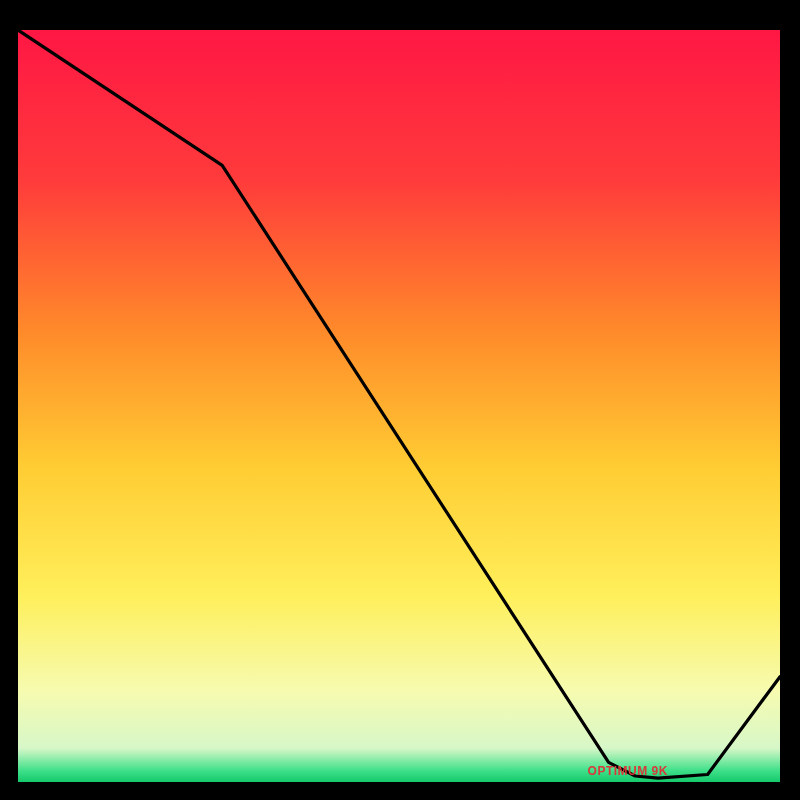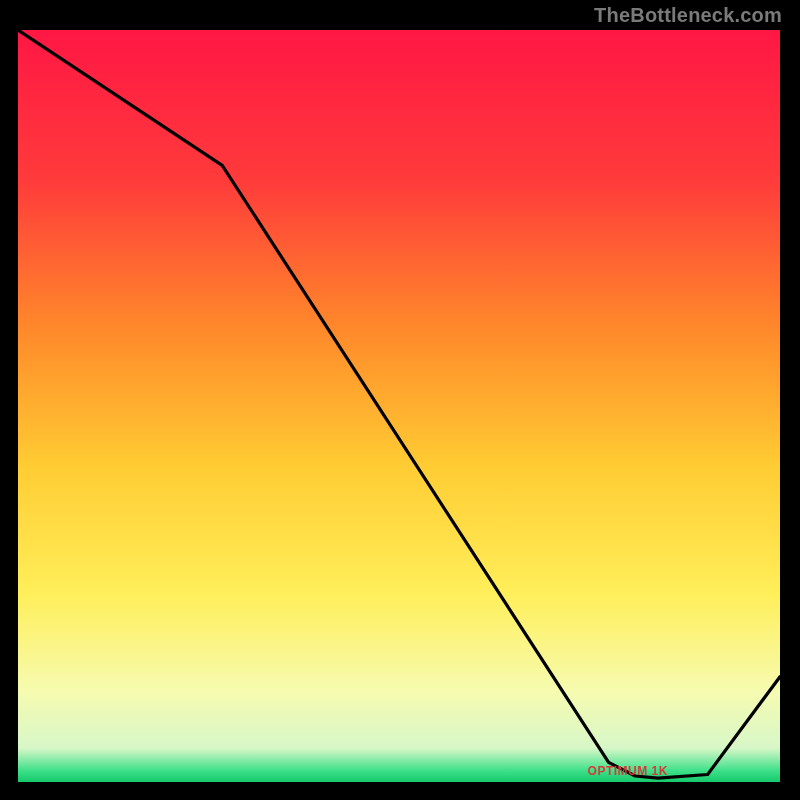--- a/index.html
+++ b/index.html
@@ -41,35 +41,34 @@
     font-size: 12px;
     font-weight: 700;
     letter-spacing: 0.5px;
     white-space: nowrap;
   }
 </style>
 </head>
 <body>
 
 <div class="stage">
-  <div class="attribution">TheBottleneck.com</div>
 
   <div class="plot">
     <svg id="chart-svg" xmlns="http://www.w3.org/2000/svg" preserveAspectRatio="none" width="762" height="752" viewBox="0 0 762 752">
       <defs>
         <linearGradient id="bgGrad" x1="0" y1="0" x2="0" y2="1">
             <stop offset="0%" stop-color="#ff1744"></stop>
             <stop offset="20%" stop-color="#ff3b3b"></stop>
             <stop offset="40%" stop-color="#ff8a2a"></stop>
             <stop offset="57.99999999999999%" stop-color="#ffcc33"></stop>
             <stop offset="75%" stop-color="#ffef5a"></stop>
             <stop offset="88%" stop-color="#f6fbb0"></stop>
             <stop offset="95.5%" stop-color="#d7f7c8"></stop>
             <stop offset="98.5%" stop-color="#3ee089"></stop>
             <stop offset="100%" stop-color="#15c96b"></stop>
           </linearGradient>
       </defs>
       <rect id="grad-rect" x="0" y="0" fill="url(#bgGrad)" width="762" height="752"></rect>
       <path id="curve" fill="none" stroke="#000" stroke-width="3.2" stroke-linecap="round" stroke-linejoin="round" d="M0.0 0.0 L204.2 135.4 L590.6 732.4 L617.2 746.0 L640.1 748.2 L689.6 744.5 L762.0 646.7"></path>
     </svg>
-    <div id="band-label" class="band-label" style="left: 569.6px; top: 734px;">OPTIMUM 1K</div>
+    <div id="band-label" class="band-label" style="left: 569.6px; top: 734px;">OPTIMUM 9K</div>
   </div>
 </div>
 
 </body></html>

